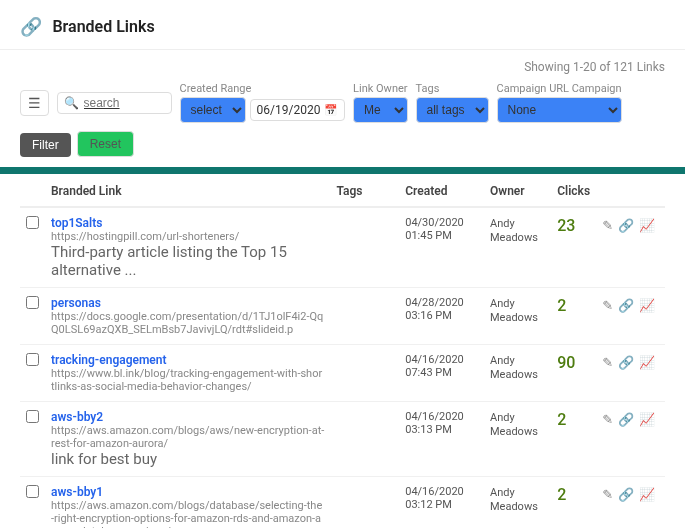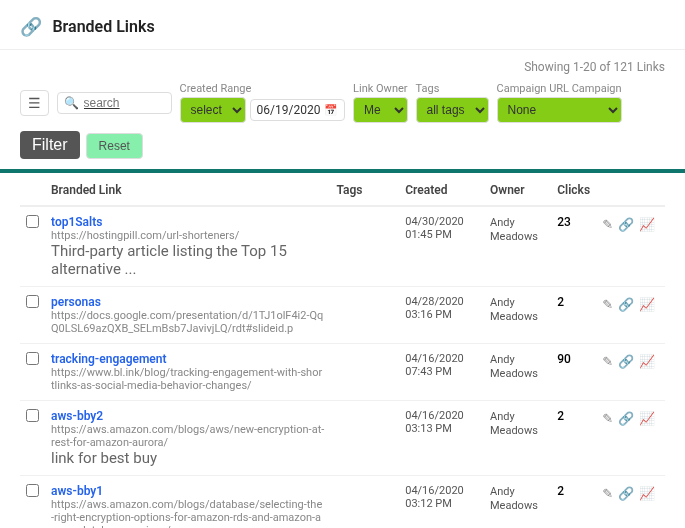--- a/index.html
+++ b/index.html
@@ -20,21 +20,21 @@
       color: #666;
       font-size: 18px;
     }
     .page-title {
       font-size: 16px;
       font-weight: 600;
       color: #222;
     }
     .toolbar-area {
       padding: 10px 20px;
-      border-bottom: 4px solid #0f766e;
+      border-bottom: 7px solid #0f766e;
     }
     .showing-text {
       text-align: right;
       font-size: 12px;
       color: #888;
       margin-bottom: 8px;
     }
     .filters-row {
       display: flex;
       align-items: center;
@@ -95,36 +95,36 @@
     .date-input .cal-icon {
       color: #aaa;
       font-size: 11px;
     }
     .select-box {
       border: 1px solid #ddd;
       border-radius: 4px;
       padding: 4px 6px;
       font-size: 12px;
       color: #333;
-      background: #84cc16;
+      background: #3b82f6;
       outline: none;
       cursor: pointer;
       appearance: auto;
     }
     .btn-filter {
       background: #555;
       color: #fff;
       border: none;
       border-radius: 4px;
       padding: 5px 12px;
-      font-size: 16px;
+      font-size: 12px;
       cursor: pointer;
     }
     .btn-reset {
-      background: #86efac;
+      background: #22c55e;
       color: #555;
       border: 1px solid #ddd;
       border-radius: 4px;
       padding: 5px 12px;
       font-size: 12px;
       cursor: pointer;
     }
     
     .table-container {
       padding: 0 20px;
@@ -177,22 +177,22 @@
     .created-date {
       font-size: 11px;
       color: #555;
       white-space: nowrap;
     }
     .owner-name {
       font-size: 11px;
       color: #555;
     }
     .clicks-num {
-      font-size: 12px;
-      color: #000000;
+      font-size: 16px;
+      color: #4d7c0f;
       font-weight: 500;
     }
     .action-icons {
       display: flex;
       gap: 5px;
       align-items: center;
       margin-top: 2px;
     }
     .action-icon {
       color: #888;

